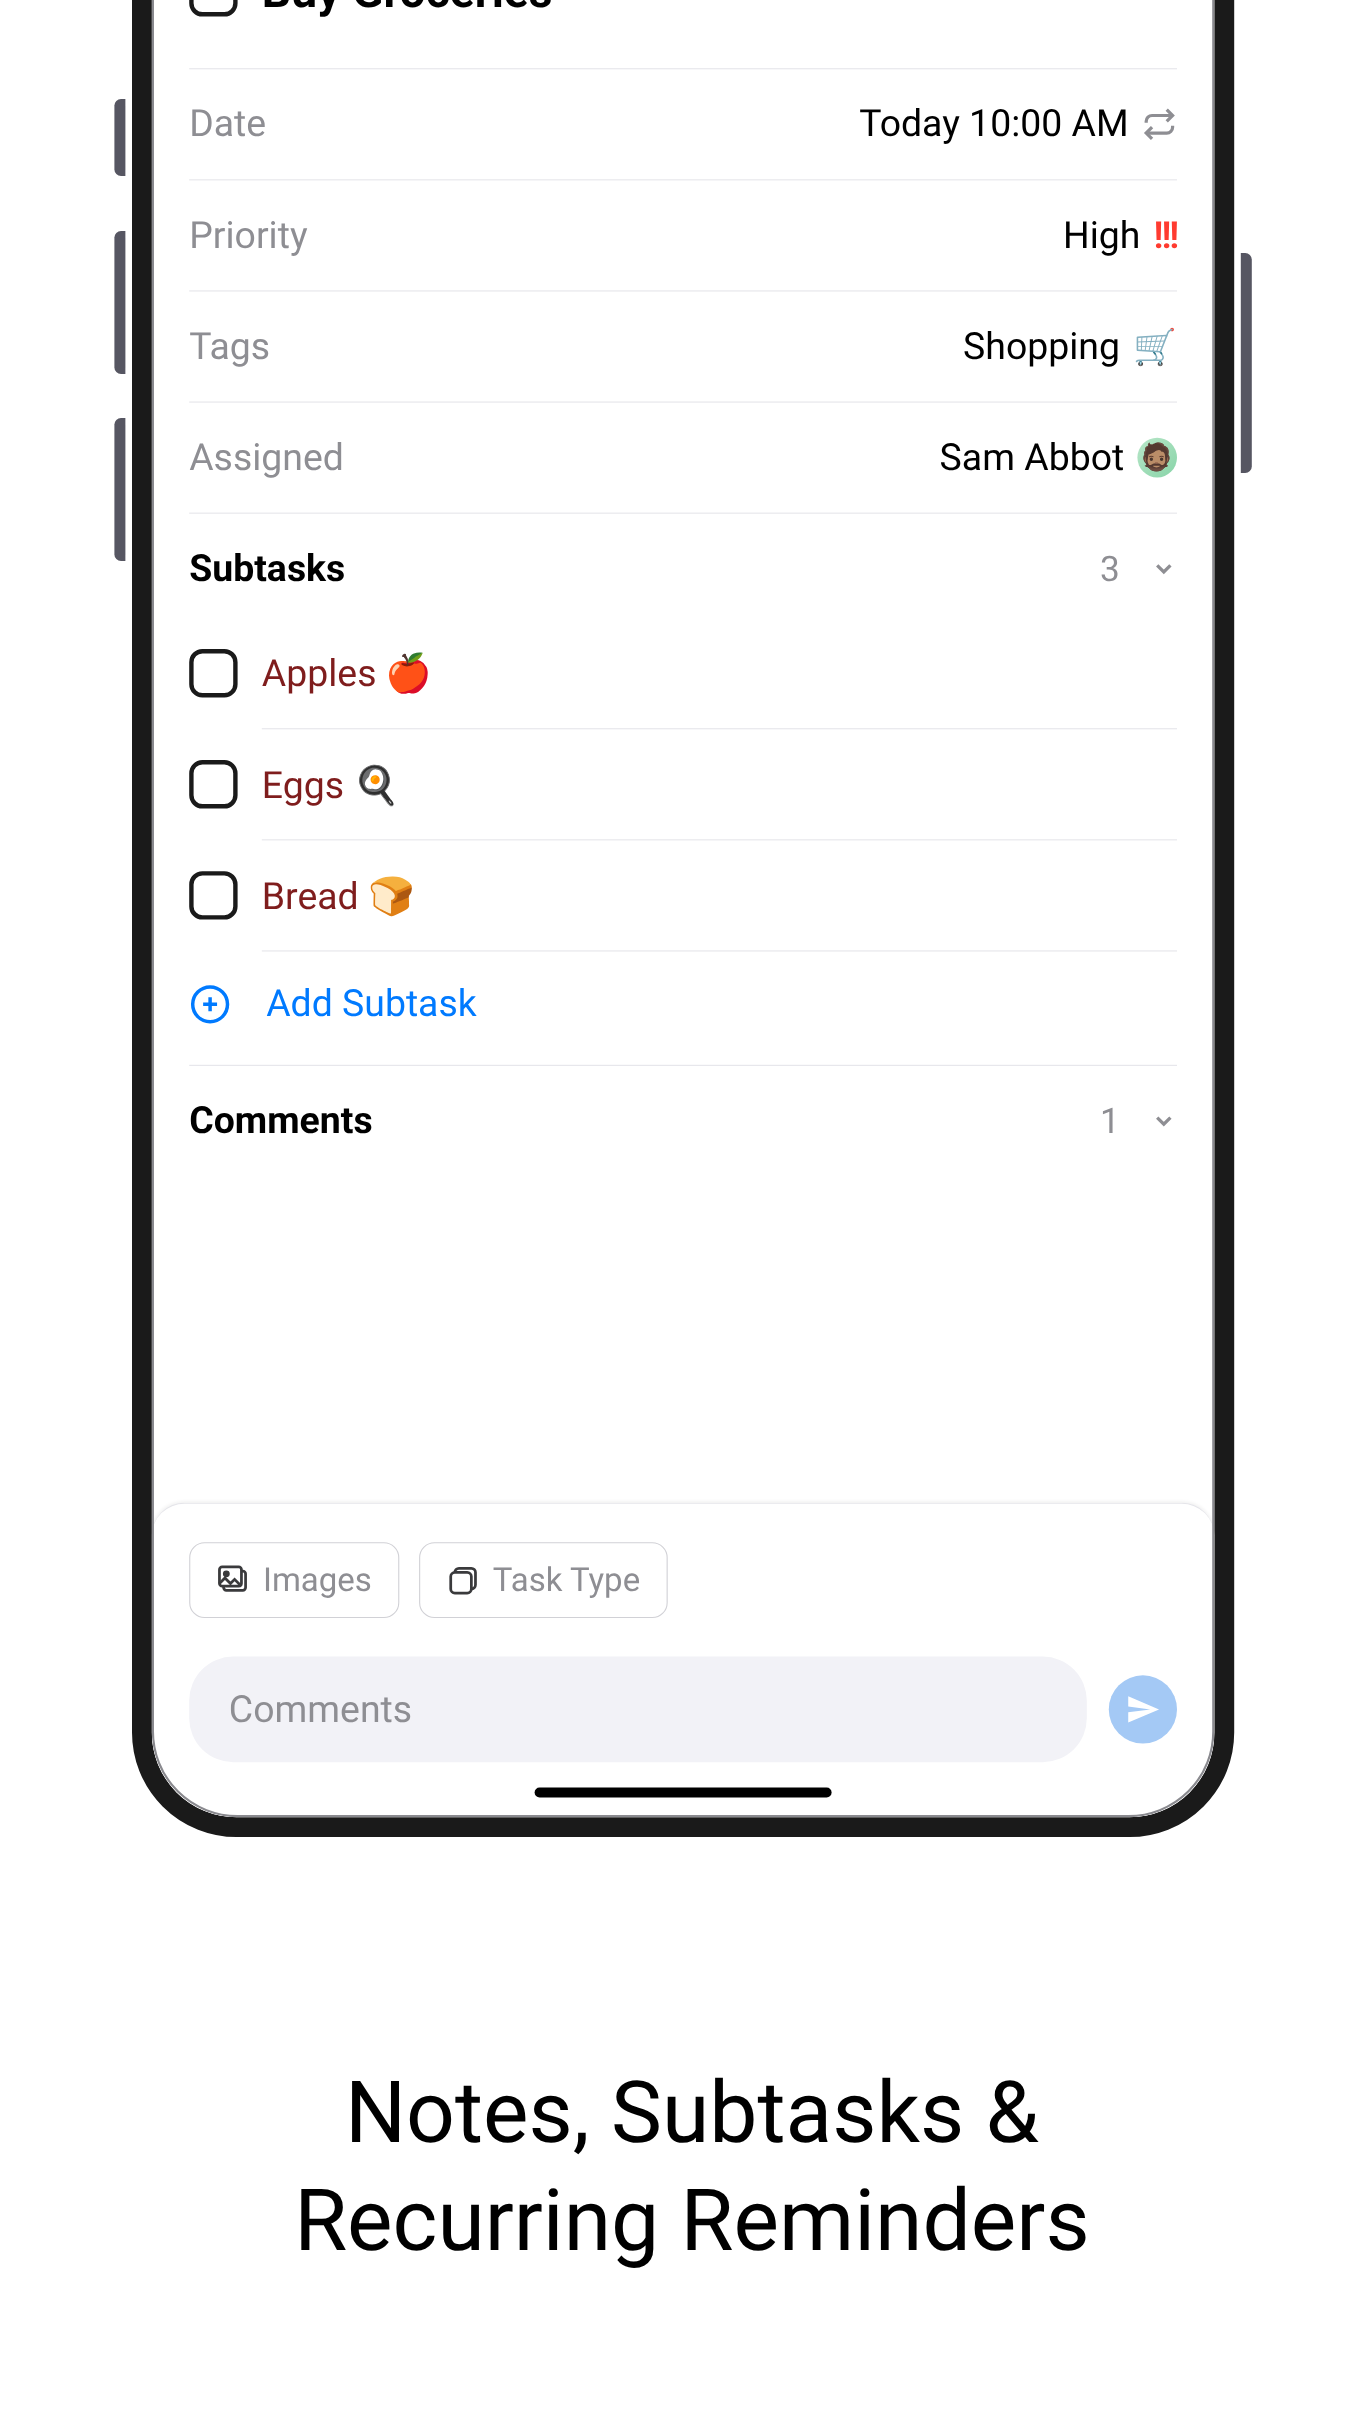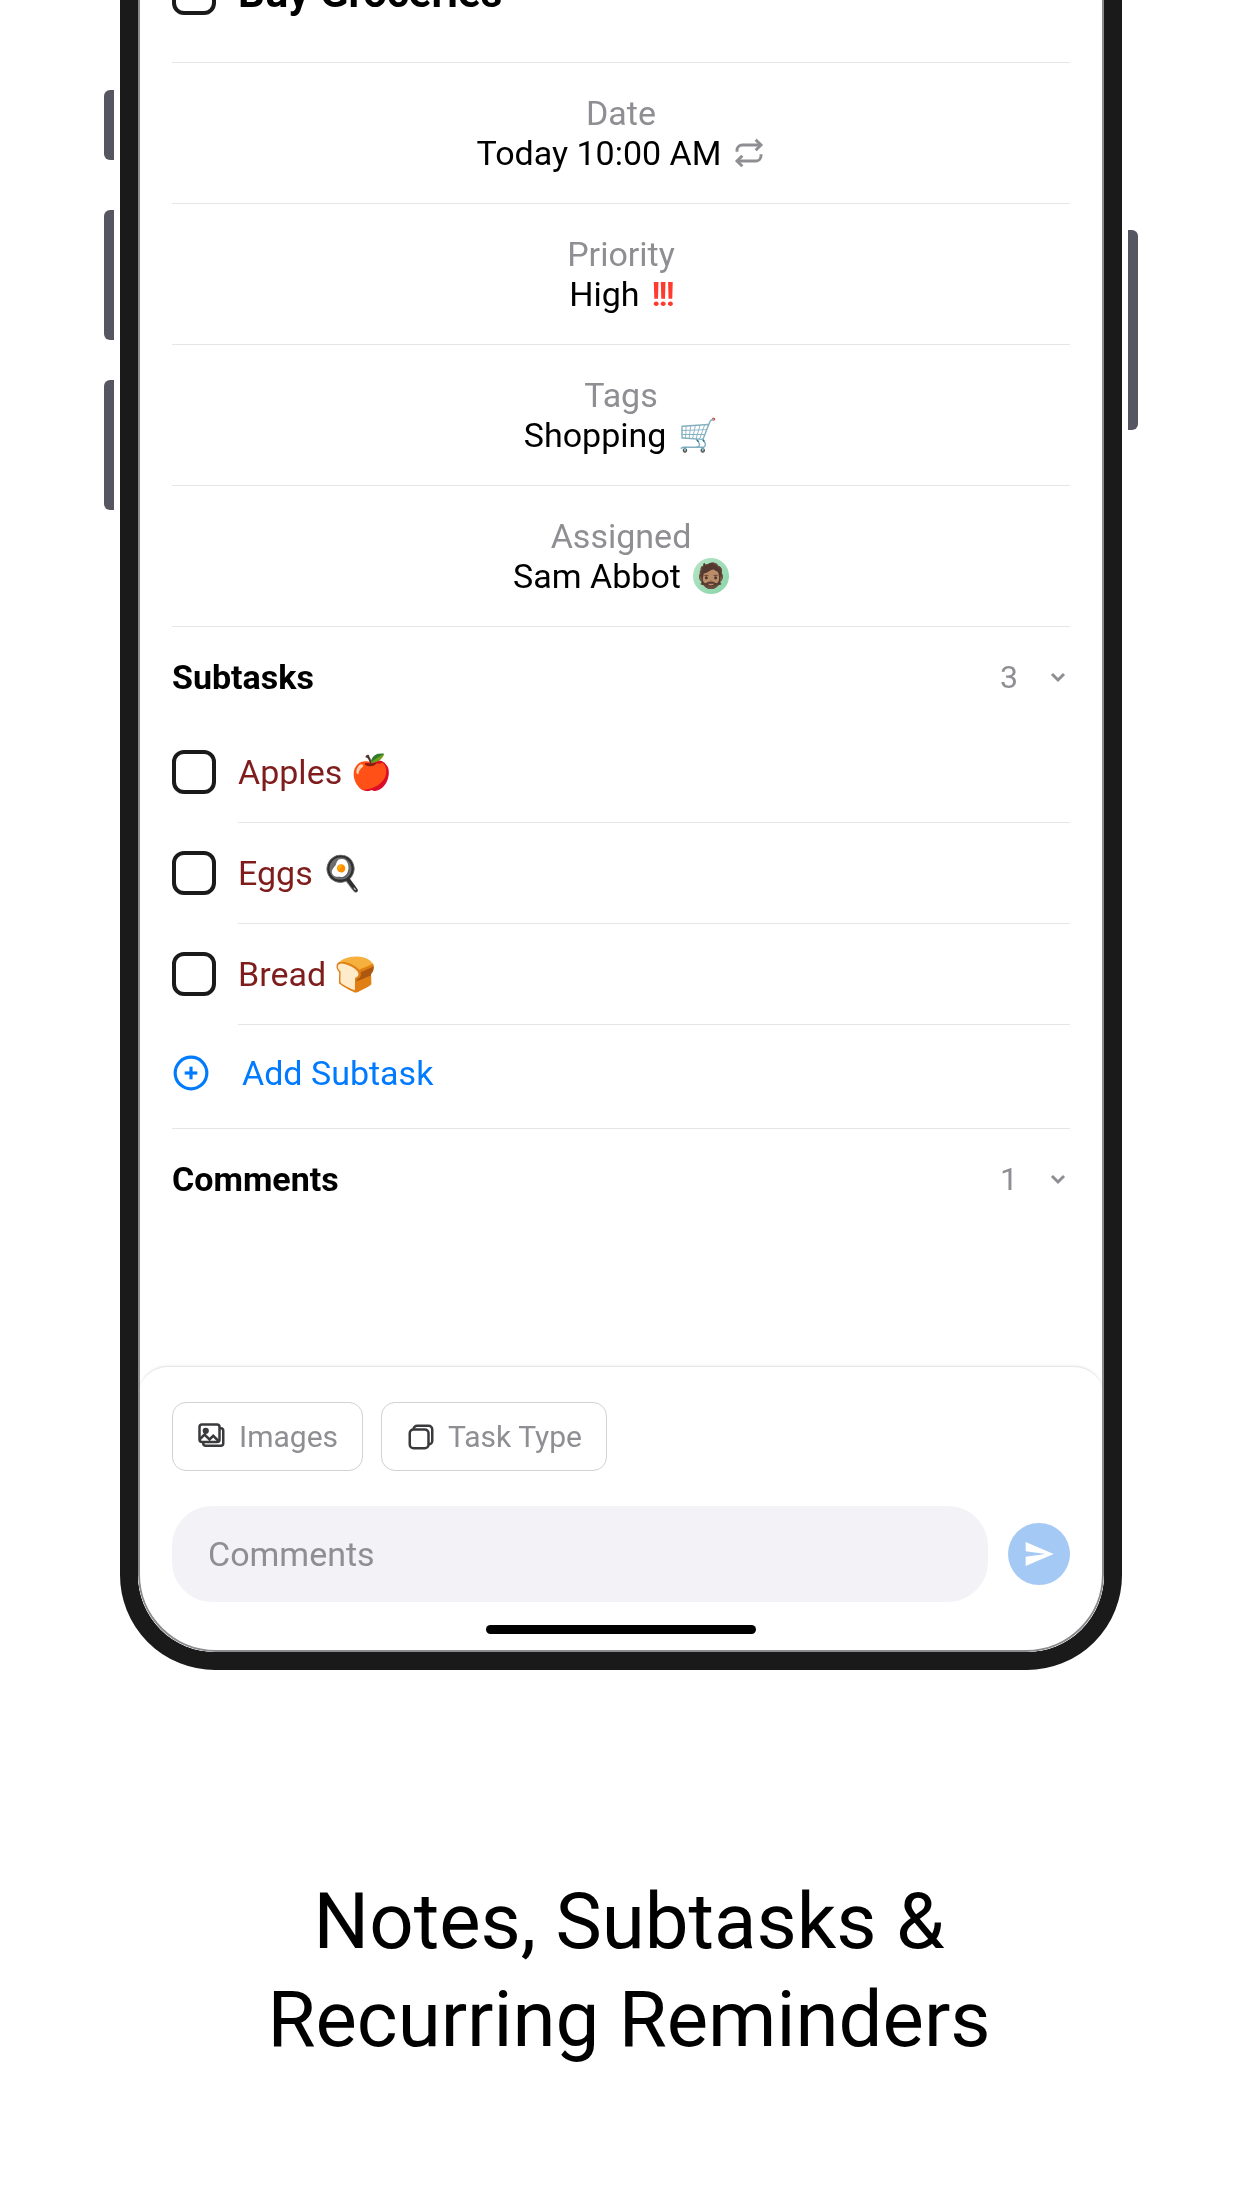--- a/index.html
+++ b/index.html
@@ -107,21 +107,20 @@
       font-weight: 700;
       color: #000;
     }
 
     .detail-row {
       display: flex;
       justify-content: space-between;
       align-items: center;
       padding: 30px 0;
       border-top: 1px solid #e5e5ea;
-      flex-direction: column;
     }
 
     .detail-label {
       font-size: 34px;
       color: #8e8e93;
     }
 
     .detail-value {
       font-size: 34px;
       color: #000;

